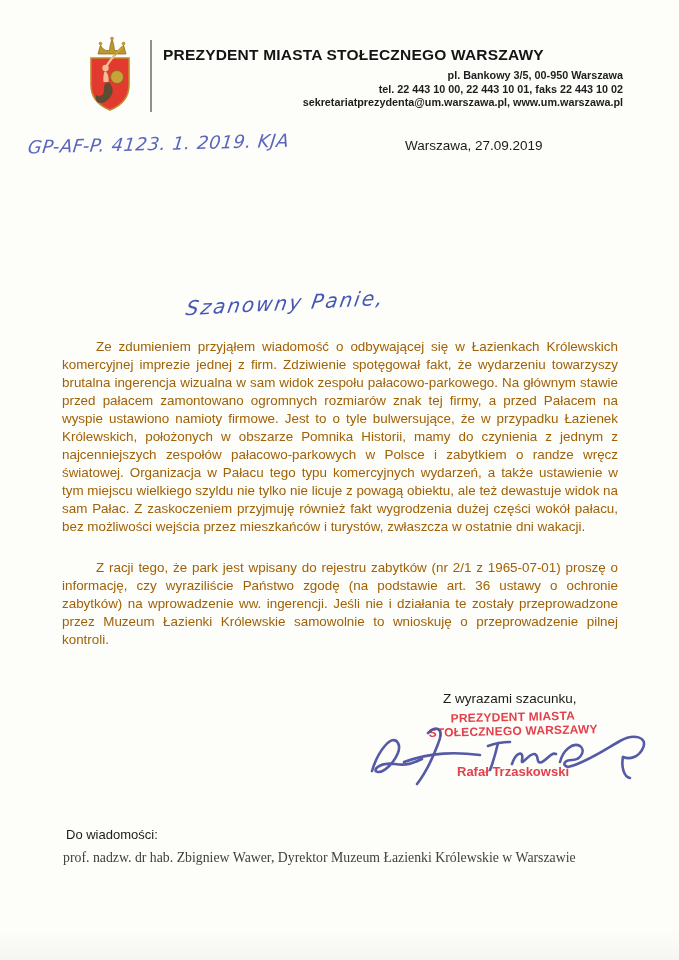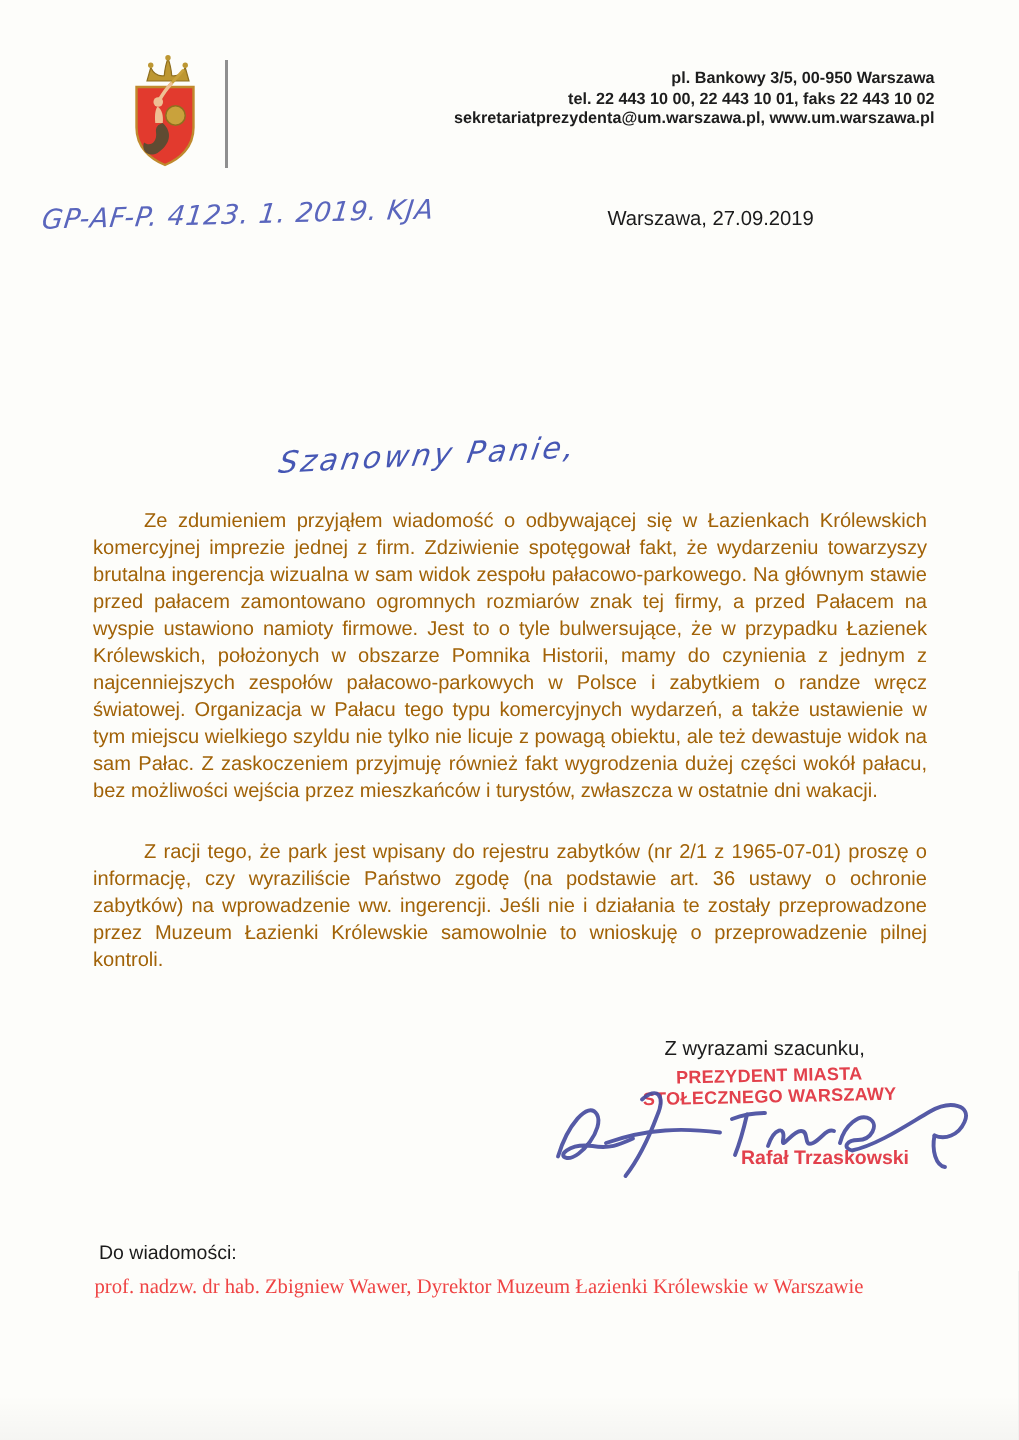--- a/index.html
+++ b/index.html
@@ -38,27 +38,27 @@
   }
   
   .letter-body{position:absolute; left:62px; top:338px; width:556px; text-align:justify; font-size:13.4px; line-height:18px; color:#a16207;}
   .letter-body p{margin:0; text-indent:34px;}
   .letter-body p + p{margin-top:23px;}
   
   .valediction{position:absolute; left:443px; top:691px; font-size:13.5px;}
   .stamp{position:absolute; left:420px; top:711px; width:186px; text-align:center;
          color:#e2414c; font-weight:bold; font-size:12px; line-height:13.5px;
          transform:rotate(-1.3deg); letter-spacing:.2px;}
-  .stamp-name{position:absolute; left:420px; top:764px; width:186px; text-align:right;
+  .stamp-name{position:absolute; left:420px; top:764px; width:186px; text-align:center;
               color:#e2414c; font-weight:bold; font-size:13px;}
   .sig-svg{position:absolute; left:360px; top:721px; width:302px; height:68px;}
   
   .cc-label{position:absolute; left:66px; top:827px; font-size:13px;}
   .cc-line{position:absolute; left:63px; top:850px; width:580px;
-           font-family:"Liberation Serif",serif; font-size:13.8px; color:#ef4444;}
+           font-family:"Liberation Serif",serif; font-size:13.8px; color:#404040;}
 </style>
 </head>
 <body>
 
 <div class="page">
 
   <svg class="logo" viewBox="0 0 56 78" aria-hidden="true">
     <path d="M16,19 l2.5,-9 c2,4.5 5,6 9,5.5 c0.5,-5.5 1.5,-9 2.5,-11.5 c1,2.5 2,6 2.5,11.5 c4,0.5 7,-1 9,-5.5 l2.5,9 z" fill="#bd9732" stroke="#8f6f1f" stroke-width="0.8"></path>
     <circle cx="18.5" cy="8.5" r="1.8" fill="#bd9732"></circle>
     <circle cx="30" cy="3.5" r="1.8" fill="#bd9732"></circle>
@@ -66,20 +66,21 @@
     <path d="M9,23 h38 v27 c0,13 -9,21 -19,25 c-10,-4 -19,-12 -19,-25 z" fill="#e23a2e" stroke="#c08a2d" stroke-width="1.6"></path>
     <path d="M31,22 L40,12" stroke="#c9a23c" stroke-width="2" stroke-linecap="round"></path>
     <path d="M24,32 C27,27 29,24 32,21" stroke="#eec094" stroke-width="2.4" fill="none" stroke-linecap="round"></path>
     <circle cx="23.5" cy="33" r="3.2" fill="#eec094"></circle>
     <path d="M23,36 C26,38 27,42 26.5,47 L21.5,47 C21,42 21.5,38 23,36 Z" fill="#eec094"></path>
     <circle cx="35" cy="42" r="6.5" fill="#c9a23c" stroke="#8f6f1f" stroke-width="1"></circle>
     <path d="M26.5,47 C33,53 32,61 23,67 C17,70 12,66 14,60 C18,63 23,60 22,53 C21.7,50 23,48 26.5,47 Z" fill="#5f4b32"></path>
   </svg>
   <div class="hdr-divider"></div>
   <div class="hdr-text">
+    <h1 class="hdr-title">PREZYDENT MIASTA STOŁECZNEGO WARSZAWY</h1>
     <div class="hdr-addr">pl. Bankowy 3/5, 00-950 Warszawa</div>
     <div class="hdr-addr">tel. 22 443 10 00, 22 443 10 01, faks 22 443 10 02</div>
     <div class="hdr-addr">sekretariatprezydenta@um.warszawa.pl, www.um.warszawa.pl</div>
   </div>
 
   <div class="ref">GP-AF-P. 4123. 1. 2019. KJA</div>
 
   <div class="date">Warszawa, 27.09.2019</div>
 
 

